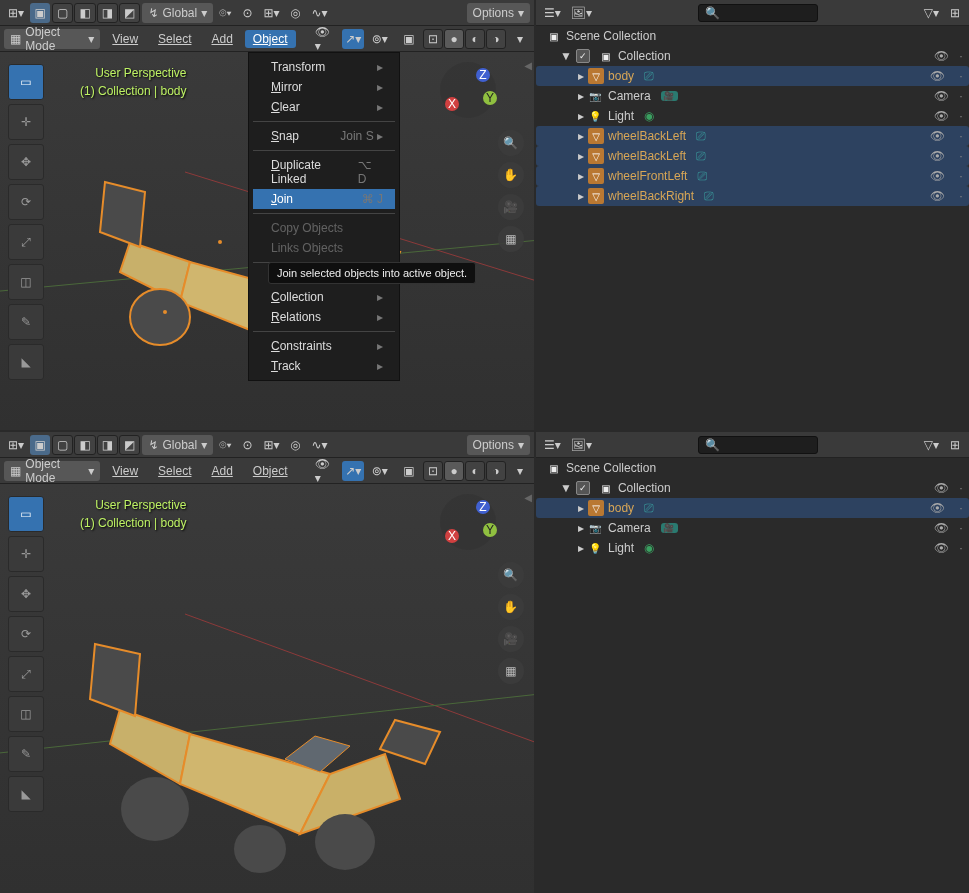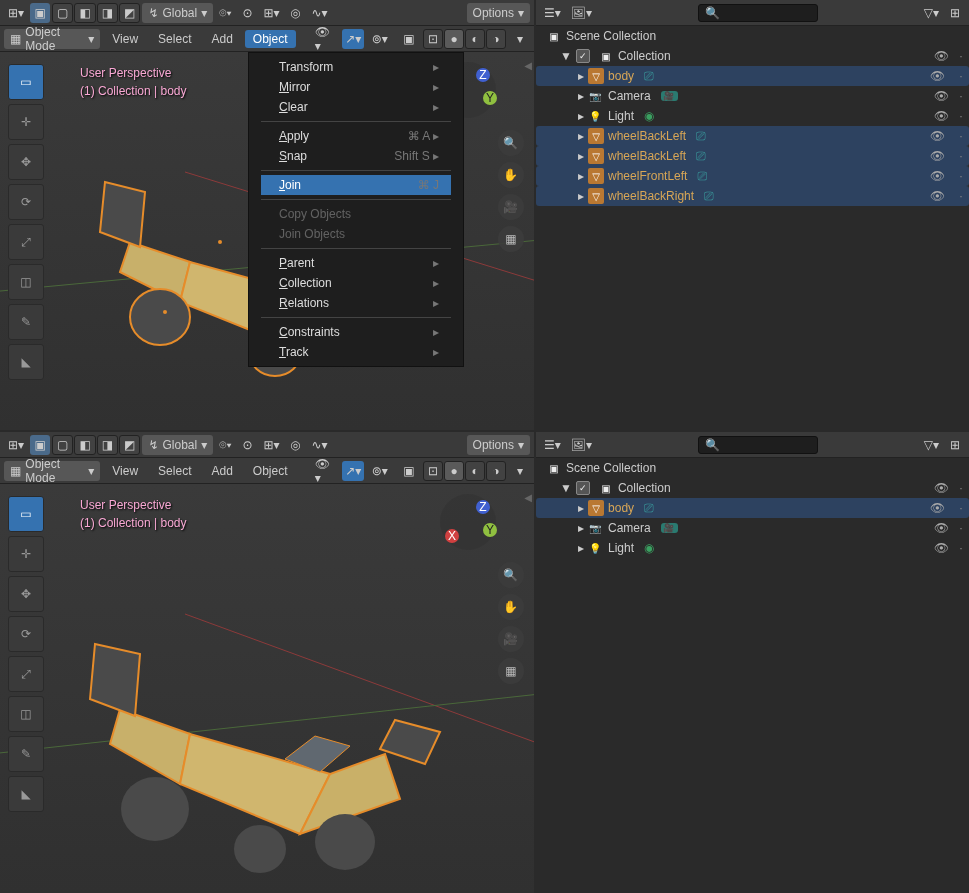--- a/index.html
+++ b/index.html
@@ -3,27 +3,27 @@
 <meta charset="utf-8">
 <style>
 * { margin:0; padding:0; box-sizing:border-box; font-family: -apple-system, "Segoe UI", sans-serif; font-size:12px; }
 body { background:#2a2a2a; width:969px; height:893px; overflow:hidden; color:#ccc; }
 .pane { position:absolute; background:#323232; }
 .header { background:#3a3a3a; display:flex; align-items:center; padding:2px 4px; height:26px; gap:2px; border-bottom:1px solid #222; }
 .subheader { background:#3a3a3a; display:flex; align-items:center; padding:2px 4px; height:26px; gap:4px; border-bottom:1px solid #222; }
 .hbtn { display:inline-flex; align-items:center; justify-content:center; min-width:20px; height:20px; padding:0 4px; color:#ccc; border-radius:3px; cursor:pointer; }
 .active { background:#4a6a8a; }
 .sel { background:#575757; border-radius:3px; padding:1px 6px; display:flex; align-items:center; gap:4px; height:20px; }
-.menu-label { padding:2px 8px; color:#ccc; cursor:pointer; }
+.menu-label { padding:2px 8px; color:#ccc; cursor:pointer;text-decoration:underline; }
 .menu-label.hl { background:#3572b0; border-radius:3px; color:#fff; }
-.overlay-text { position:absolute; left:80px; top:64px; color:#f9a8d4; text-shadow:1px 1px 2px #000; font-size:12px; line-height:1.5; }
+.overlay-text { position:absolute; left:80px; top:64px; color:#bef264; text-shadow:1px 1px 2px #000; font-size:12px; line-height:1.5;text-align:right; }
 .toolbar-left { position:absolute; left:8px; top:64px; width:38px; }
 .tool-btn { width:36px; height:36px; background:#3a3a3a; border-radius:3px; margin-bottom:4px; display:flex; align-items:center; justify-content:center; color:#999; cursor:pointer; border:1px solid #2a2a2a;}
 .tool-btn.on { background:#3572b0; color:#fff; }
-.dropdown-menu { position:absolute; background:#1e1e1e; border:1px solid #111; width:216px; padding:4px 12px; font-size:12px; z-index:50;}
+.dropdown-menu { position:absolute; background:#1e1e1e; border:1px solid #111; width:152px; padding:4px 4px; font-size:12px; z-index:50;}
 .dropdown-menu .mitem { display:flex; justify-content:space-between; align-items:center; padding:3px 12px 3px 18px; color:#ddd; cursor:pointer; position:relative;}
 .dropdown-menu .mitem .arrow { color:#777; }
 .dropdown-menu .mitem.hilite { background:#3572b0; color:#fff; }
 .dropdown-menu .sep { border-top:1px solid #444; margin:4px 0; }
 .tooltip { position:absolute; background:#0f0f0f; border:1px solid #333; padding:4px 8px; color:#eee; font-size:11px; border-radius:3px; z-index:60;}
 .outliner-body { position:absolute; top:26px; left:0; right:0; bottom:0; background:#2a2a2a; }
 .orow { display:flex; align-items:center; height:20px; padding:0 6px; color:#ccc; }
 .orow .name { flex:1; display:flex; align-items:center; gap:4px;}
 .orow.sel { background:#2d4260; }
 .orow.mesh .txt { color:#d8a656; }
@@ -153,39 +153,39 @@
       <div class="mitem">
         <span><u>M</u>irror</span>
         <span class="arrow">▸</span>
       </div>
       <div class="mitem">
         <span><u>C</u>lear</span>
         <span class="arrow">▸</span>
       </div>
       <div class="sep"></div>
       <div class="mitem">
-        <span><u>A</u>pply</span>
-        <span class="arrow">⌘ A ▸</span>
-      </div>
-      <div class="mitem">
         <span><u>S</u>nap</span>
-        <span class="arrow">Shift S ▸</span>
+        <span class="arrow">Join S ▸</span>
       </div>
       <div class="sep"></div>
+      <div class="mitem">
+        <span><u>D</u>uplicate Linked</span>
+        <span class="arrow">⌥ D</span>
+      </div>
       <div class="mitem hilite">
         <span><u>J</u>oin</span>
         <span class="arrow">⌘ J</span>
       </div>
       <div class="sep"></div>
       <div class="mitem" style="opacity: 0.35;">
         <span>Copy Objects</span>
         <span class="arrow"></span>
       </div>
       <div class="mitem" style="opacity: 0.35;">
-        <span>Join Objects</span>
+        <span>Links Objects</span>
         <span class="arrow"></span>
       </div>
       <div class="sep"></div>
       <div class="mitem">
         <span><u>P</u>arent</span>
         <span class="arrow">▸</span>
       </div>
       <div class="mitem">
         <span><u>C</u>ollection</span>
         <span class="arrow">▸</span>
@@ -197,20 +197,21 @@
       <div class="sep"></div>
       <div class="mitem">
         <span><u>C</u>onstraints</span>
         <span class="arrow">▸</span>
       </div>
       <div class="mitem">
         <span><u>T</u>rack</span>
         <span class="arrow">▸</span>
       </div>
     </div>
+  <div class="tooltip" style="left:268px; top:262px;">Join selected objects into active object.</div>
 
   <div style="position:absolute; right:2px; top:60px; color:#666; font-size:10px">◀</div>
 </div>
 
 <div class="pane" style="left:536px; top:0; width:433px; height:430px;">
   <div class="header">
     <span class="hbtn">☰▾</span>
     <span class="hbtn">🖼▾</span>
     <span style="flex:1;display:flex;justify-content:center">
       <span class="search">🔍<input style="background: none; border: none; color: rgb(204, 204, 204); width: 80px; outline: none;"></span>

